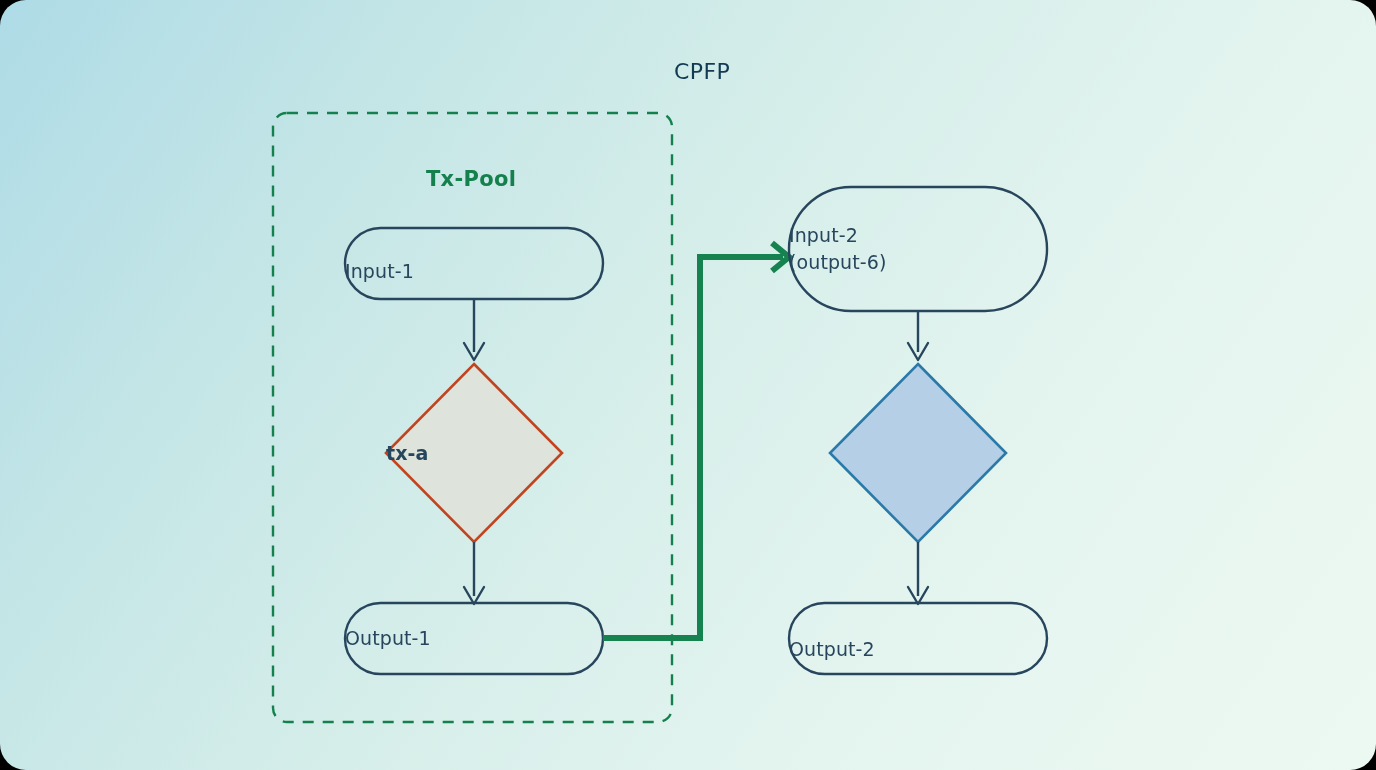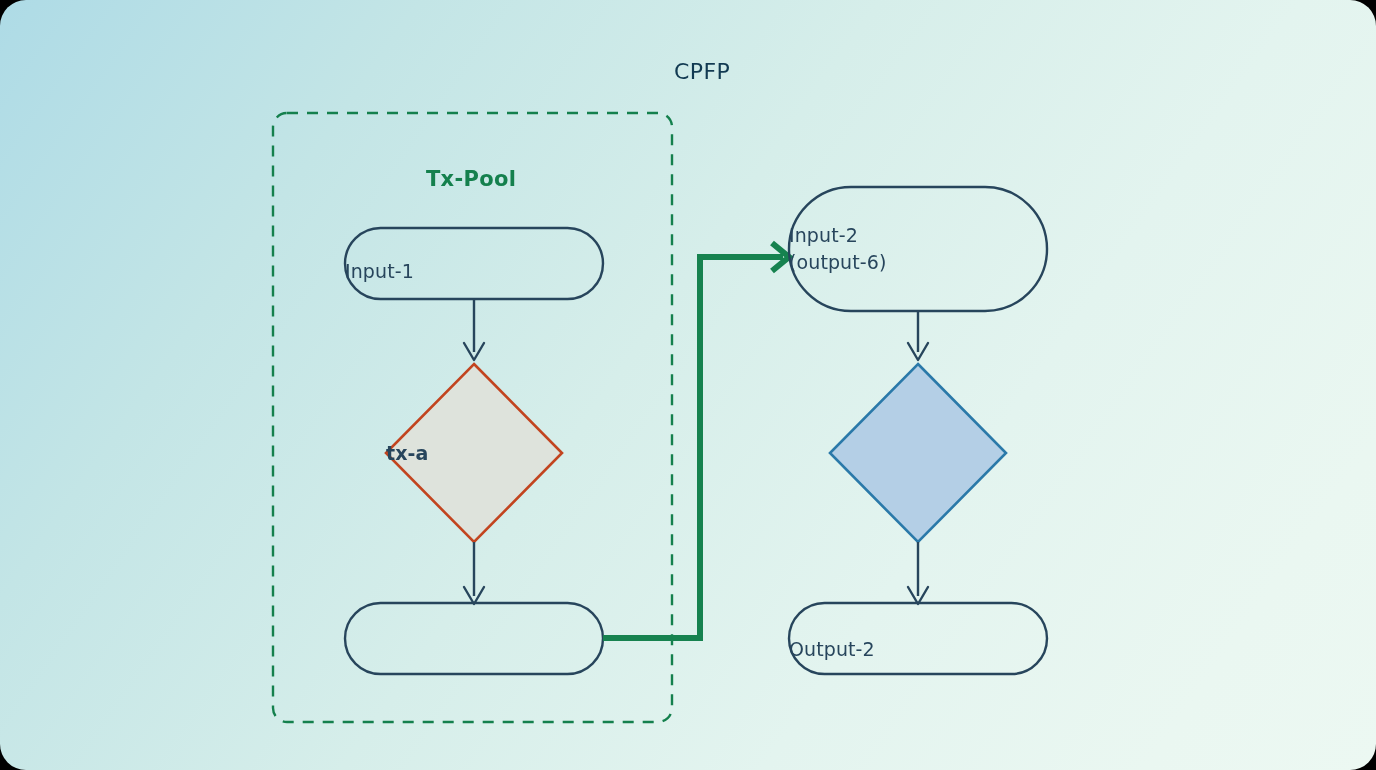--- a/index.html
+++ b/index.html
@@ -99,20 +99,21 @@
   </svg>
 
   <div class="diagram-title" style="left:674px; top:59px;">CPFP</div>
 
   <div class="group-title" style="left:426px; top:144px;margin-top:23px;">Tx-Pool</div>
 
   <div class="node-label" style="left:345px; top:228px; width:258px; height:71px;margin-top:8px;">Input-1</div>
 
   <div class="node-label" style="left:386px; top:418px; width:176px; height:70px;font-weight:bold;">tx-a</div>
 
+  <div class="node-label" style="left:345px; top:603px; width:258px; height:71px;">Output-1</div>
 
   <div class="node-label" style="left:789px; top:187px; width:258px; height:124px;">
     <span>Input-2</span>
     <span>(output-6)</span>
   </div>
 
 
   <div class="node-label" style="left:789px; top:603px; width:258px; height:92px;">Output-2</div>
 
 </div>

